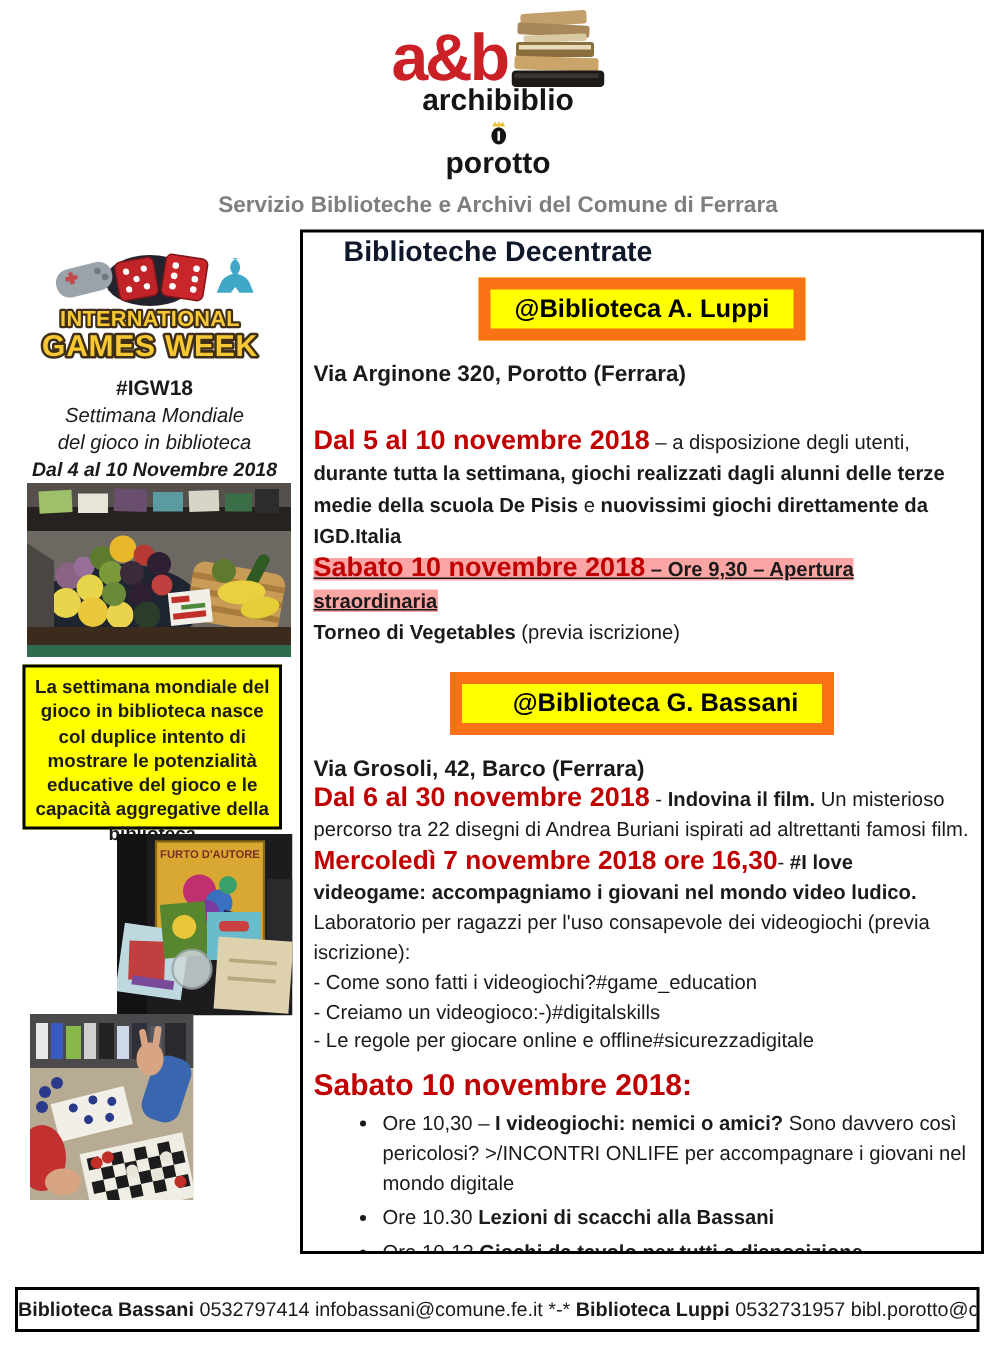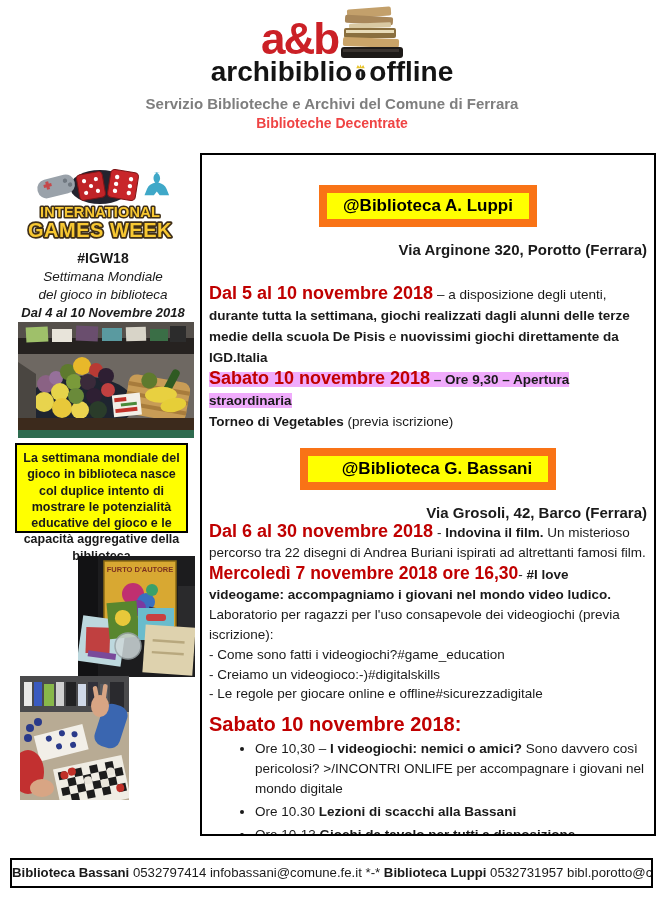--- a/index.html
+++ b/index.html
@@ -8,60 +8,60 @@
     position:relative; width:664px; height:903px; margin:0 auto;
     background:#ffffff; overflow:hidden;
     font-family:"Liberation Sans", sans-serif; color:#1a1a1a;
   }
 
   
   .brand { position:absolute; top:6px; left:0; right:0; text-align:center; }
   .brand-row { display:inline-flex; align-items:flex-end; vertical-align:bottom; }
   .brand-ab { font-size:44px; font-weight:bold; color:#cb2026; letter-spacing:-2px; line-height:0.95; }
   .brand-books { width:62px; height:54px; margin-left:3px; }
-  .brand-sub { margin-top:-4px; font-size:28px; font-weight:bold; color:#141414;
-               display:flex; justify-content:center; align-items:center; gap:1px; letter-spacing:0px; }
+  .brand-sub { margin-top:-4px; font-size:20px; font-weight:bold; color:#141414;
+               display:flex; justify-content:center; align-items:center; gap:1px; letter-spacing:0px;flex-direction:column; }
   .brand-emblem { width:13px; height:17px; margin:0 1px; }
   .hdr-gray1 { margin-top:7px; color:#7e7e7e; font-weight:bold; font-size:15px; }
-  .hdr-gray2 { margin-top:3px; color:#ef4444; font-weight:bold; font-size:14px; }
+  .hdr-gray2 { margin-top:13px; color:#0f172a; font-weight:bold; font-size:19px; }
 
   
   .leftcol-text { position:absolute; left:5px; width:196px; text-align:center; }
   .igw-logo { position:absolute; left:22px; top:167px; width:156px; height:76px; }
   .igw-hash  { top:250px; font-weight:bold; font-size:14px; }
   .igw-sub1  { top:269px; font-style:italic; font-size:13.5px; }
   .igw-sub2  { top:287px; font-style:italic; font-size:13.5px; }
   .igw-dates { top:305px; font-weight:bold; font-style:italic; font-size:13px; }
   .photo { position:absolute; display:block; }
   .veg-photo { left:18px; top:322px; width:176px; height:116px; }
   .yellow-box {
-    position:absolute; left:15px; top:443px; width:173px; height:90px;
+    position:absolute; left:15px; top:443px; width:173px; height:110px;
     background:#ffff00; border:2px solid #000; padding:5px 3px;
     font-weight:bold; font-size:12.5px; line-height:16.3px; text-align:center;
   }
   .games-photo { left:78px; top:556px; width:117px; height:121px; }
   .checkers-photo { left:20px; top:676px; width:109px; height:124px; }
 
   
   .main-box {
     position:absolute; left:200px; top:153px; width:456px; height:683px;
     border:2px solid #000; padding:0 7px; overflow:hidden;
   }
   .lib-title {
     background:#ffff00; border:8px solid #f97316; width:max-content;
     margin:30px auto 0 auto; padding:3px 16px;
     font-size:17px; font-weight:bold; color:#000;
   }
   .lib-title.second { margin-top:16px;padding-left:34px; }
-  .lib-addr { text-align:right; font-weight:bold; font-size:15px; margin-top:14px; }
+  .lib-addr { text-align:left; font-weight:bold; font-size:15px; margin-top:14px; }
   .para { font-size:13.5px; line-height:21px; text-align:left; }
   .para.first { margin-top:25px; }
   .para.block2 { margin-top:19px; line-height:20px; }
   .dash-line { font-size:13.5px; line-height:19.5px; }
-  .hl { background:#f0abfc; }
+  .hl { background:#fca5a5;text-decoration:underline; }
   .sab-head { color:#c00000; font-weight:bold; font-size:20px; margin-top:9px; }
   ul.bullets { margin:3px 0 0 0; padding-left:46px; list-style:disc; }
   ul.bullets li { font-size:13.5px; line-height:20px; margin-bottom:3px; }
 
   
   .s-n { font-weight:normal; }
   .s-b { font-weight:bold; }
   .s-rb  { color:#c00000; font-weight:bold; font-size:18px; }
   .s-rbl { color:#c00000; font-weight:bold; font-size:17.5px; }
 
@@ -91,21 +91,21 @@
         <rect x="2" y="43" width="56" height="3" fill="#3a3430"></rect>
       </svg>
     </div>
     <div class="brand-sub">
       <span>archibiblio</span>
       <svg class="brand-emblem" viewBox="0 0 12 16">
         <polygon points="2,4 3.5,1 5,3 6,0.5 7,3 8.5,1 10,4" fill="#e8c32a"></polygon>
         <ellipse cx="6" cy="10" rx="4.6" ry="5.4" fill="#141414"></ellipse>
         <rect x="5.2" y="7" width="1.6" height="6" fill="#f4f4f4"></rect>
       </svg>
-      <span>offline</span>
+      <span>porotto</span>
     </div>
     <div class="hdr-gray1">Servizio Biblioteche e Archivi del Comune di Ferrara</div>
     <div class="hdr-gray2">Biblioteche Decentrate</div>
   </div>
 
   <svg class="igw-logo" viewBox="0 0 156 76">
     <ellipse cx="78" cy="20" rx="30" ry="17" fill="#23232e"></ellipse>
     <g transform="rotate(-14 34 19)">
       <rect x="15" y="10" width="38" height="19" rx="9" fill="#9aa2aa"></rect>
       <rect x="22" y="15" width="8" height="3" fill="#c5484a"></rect>

